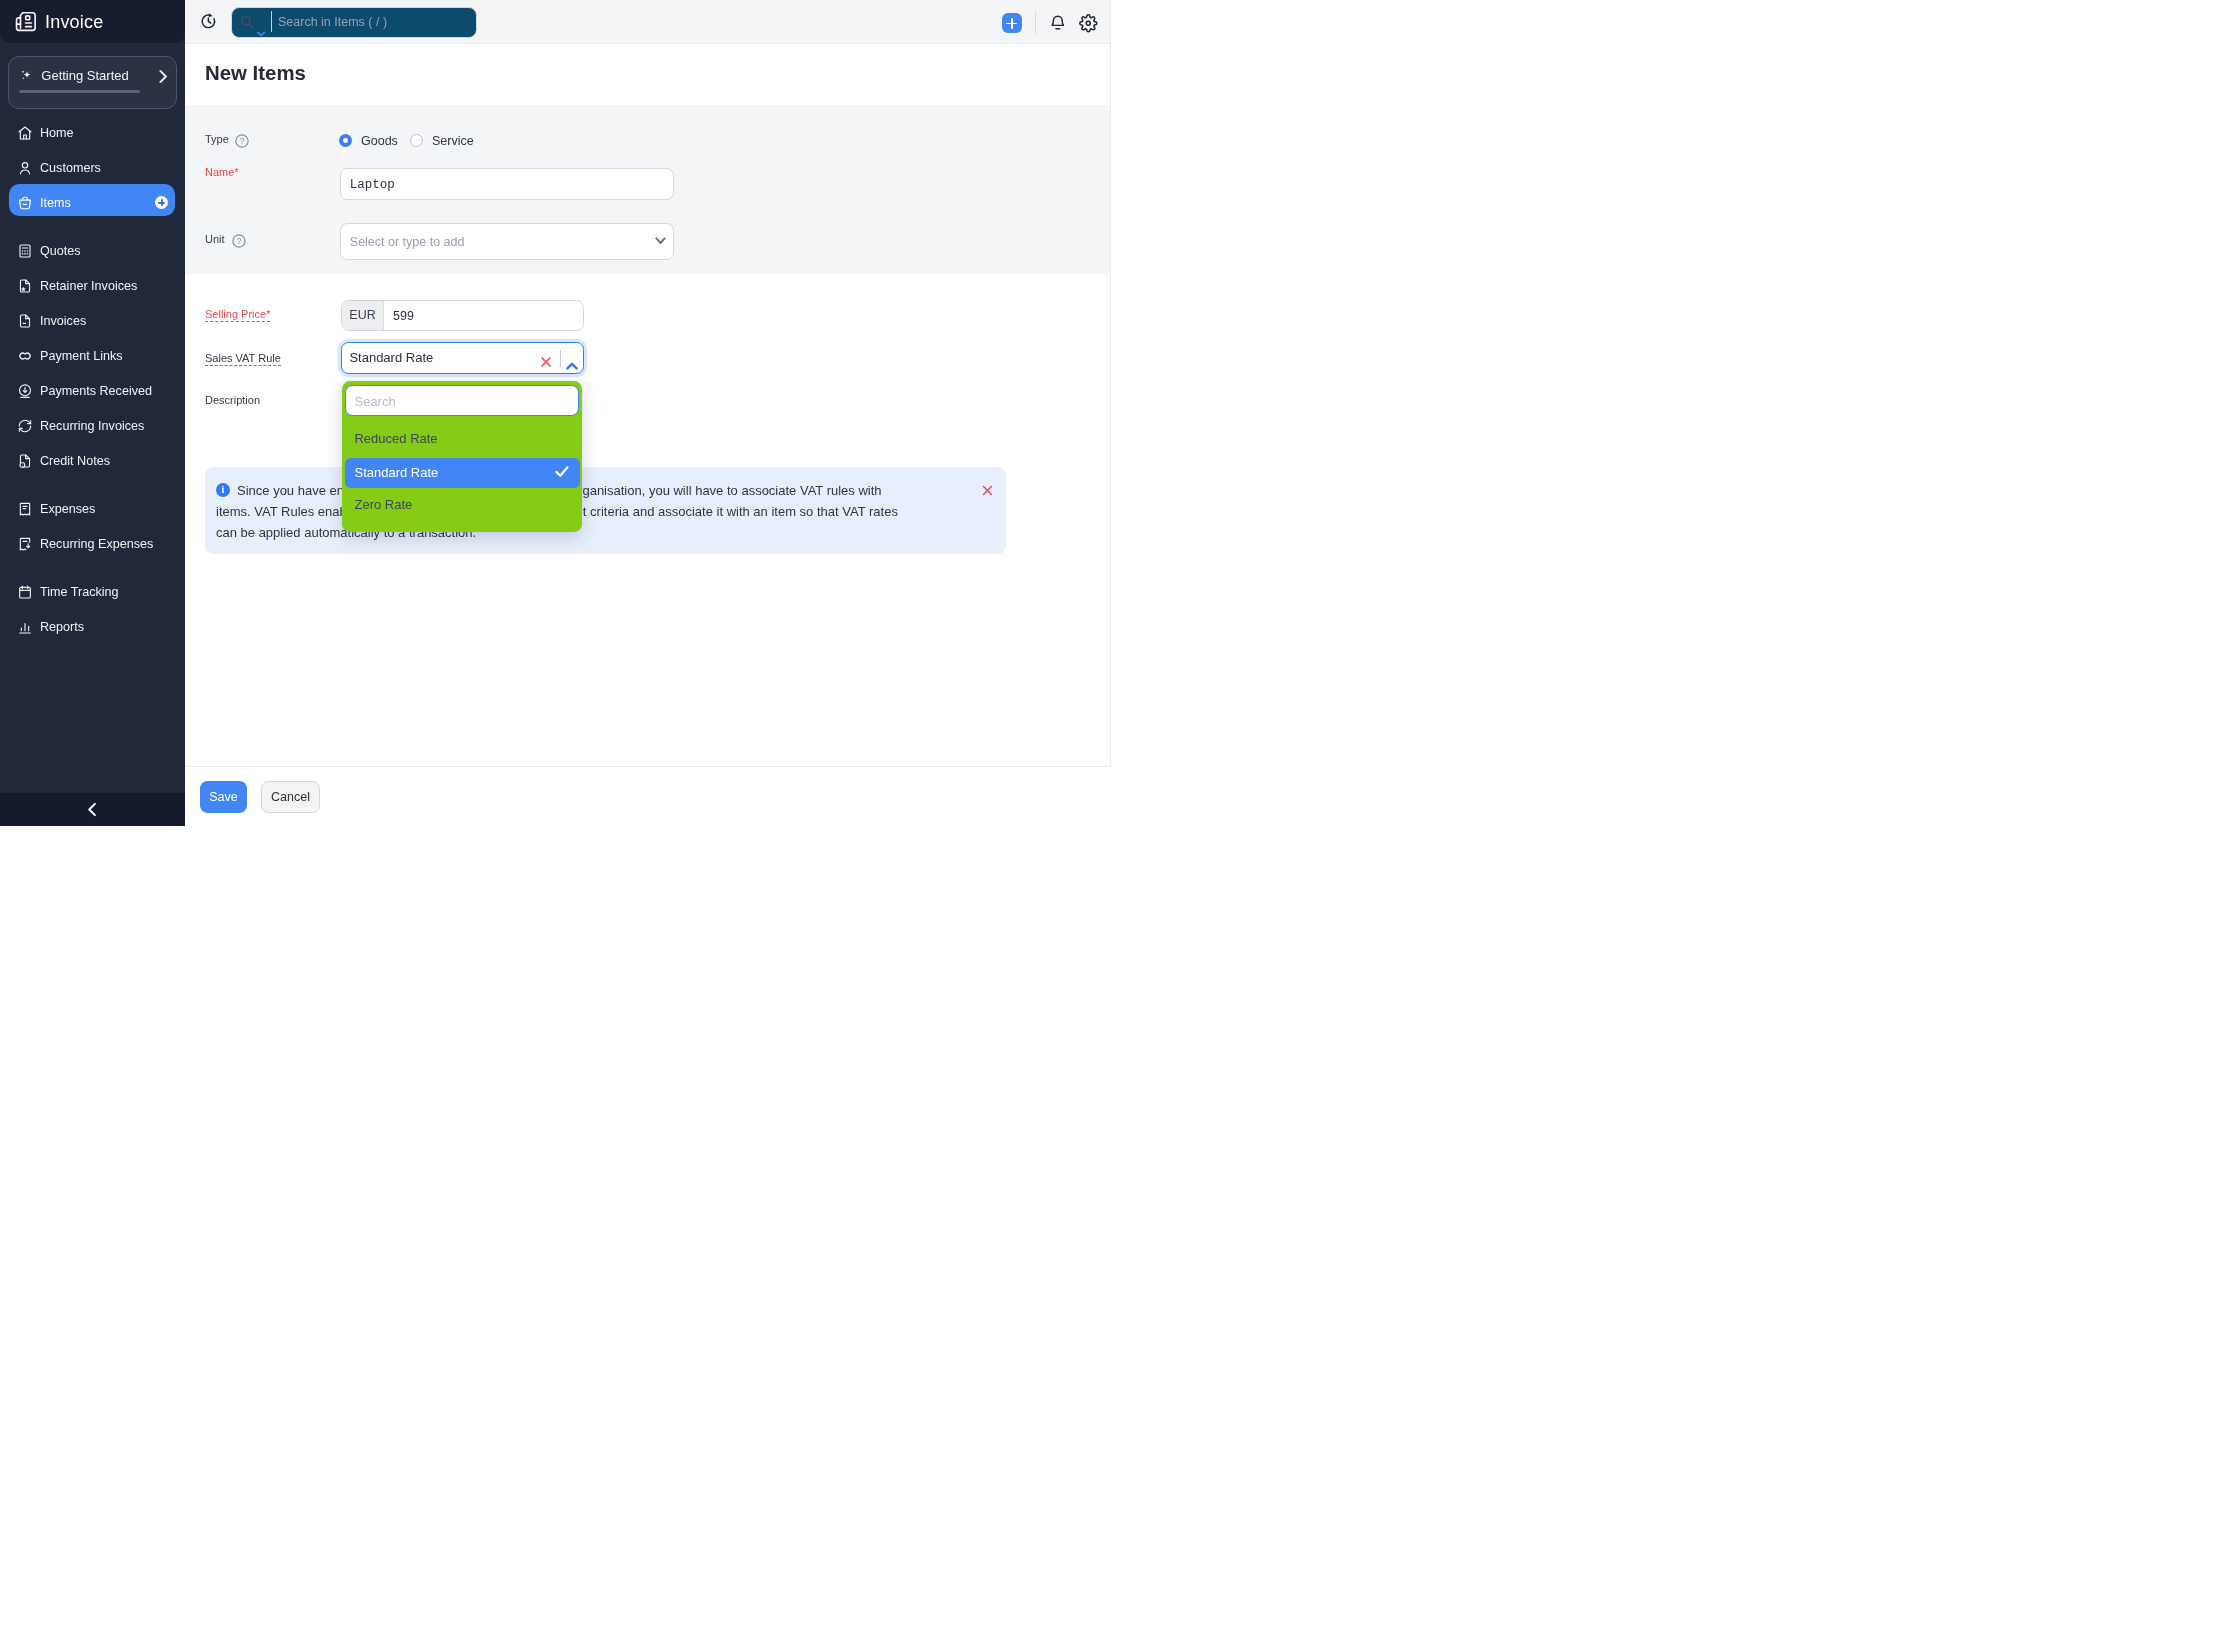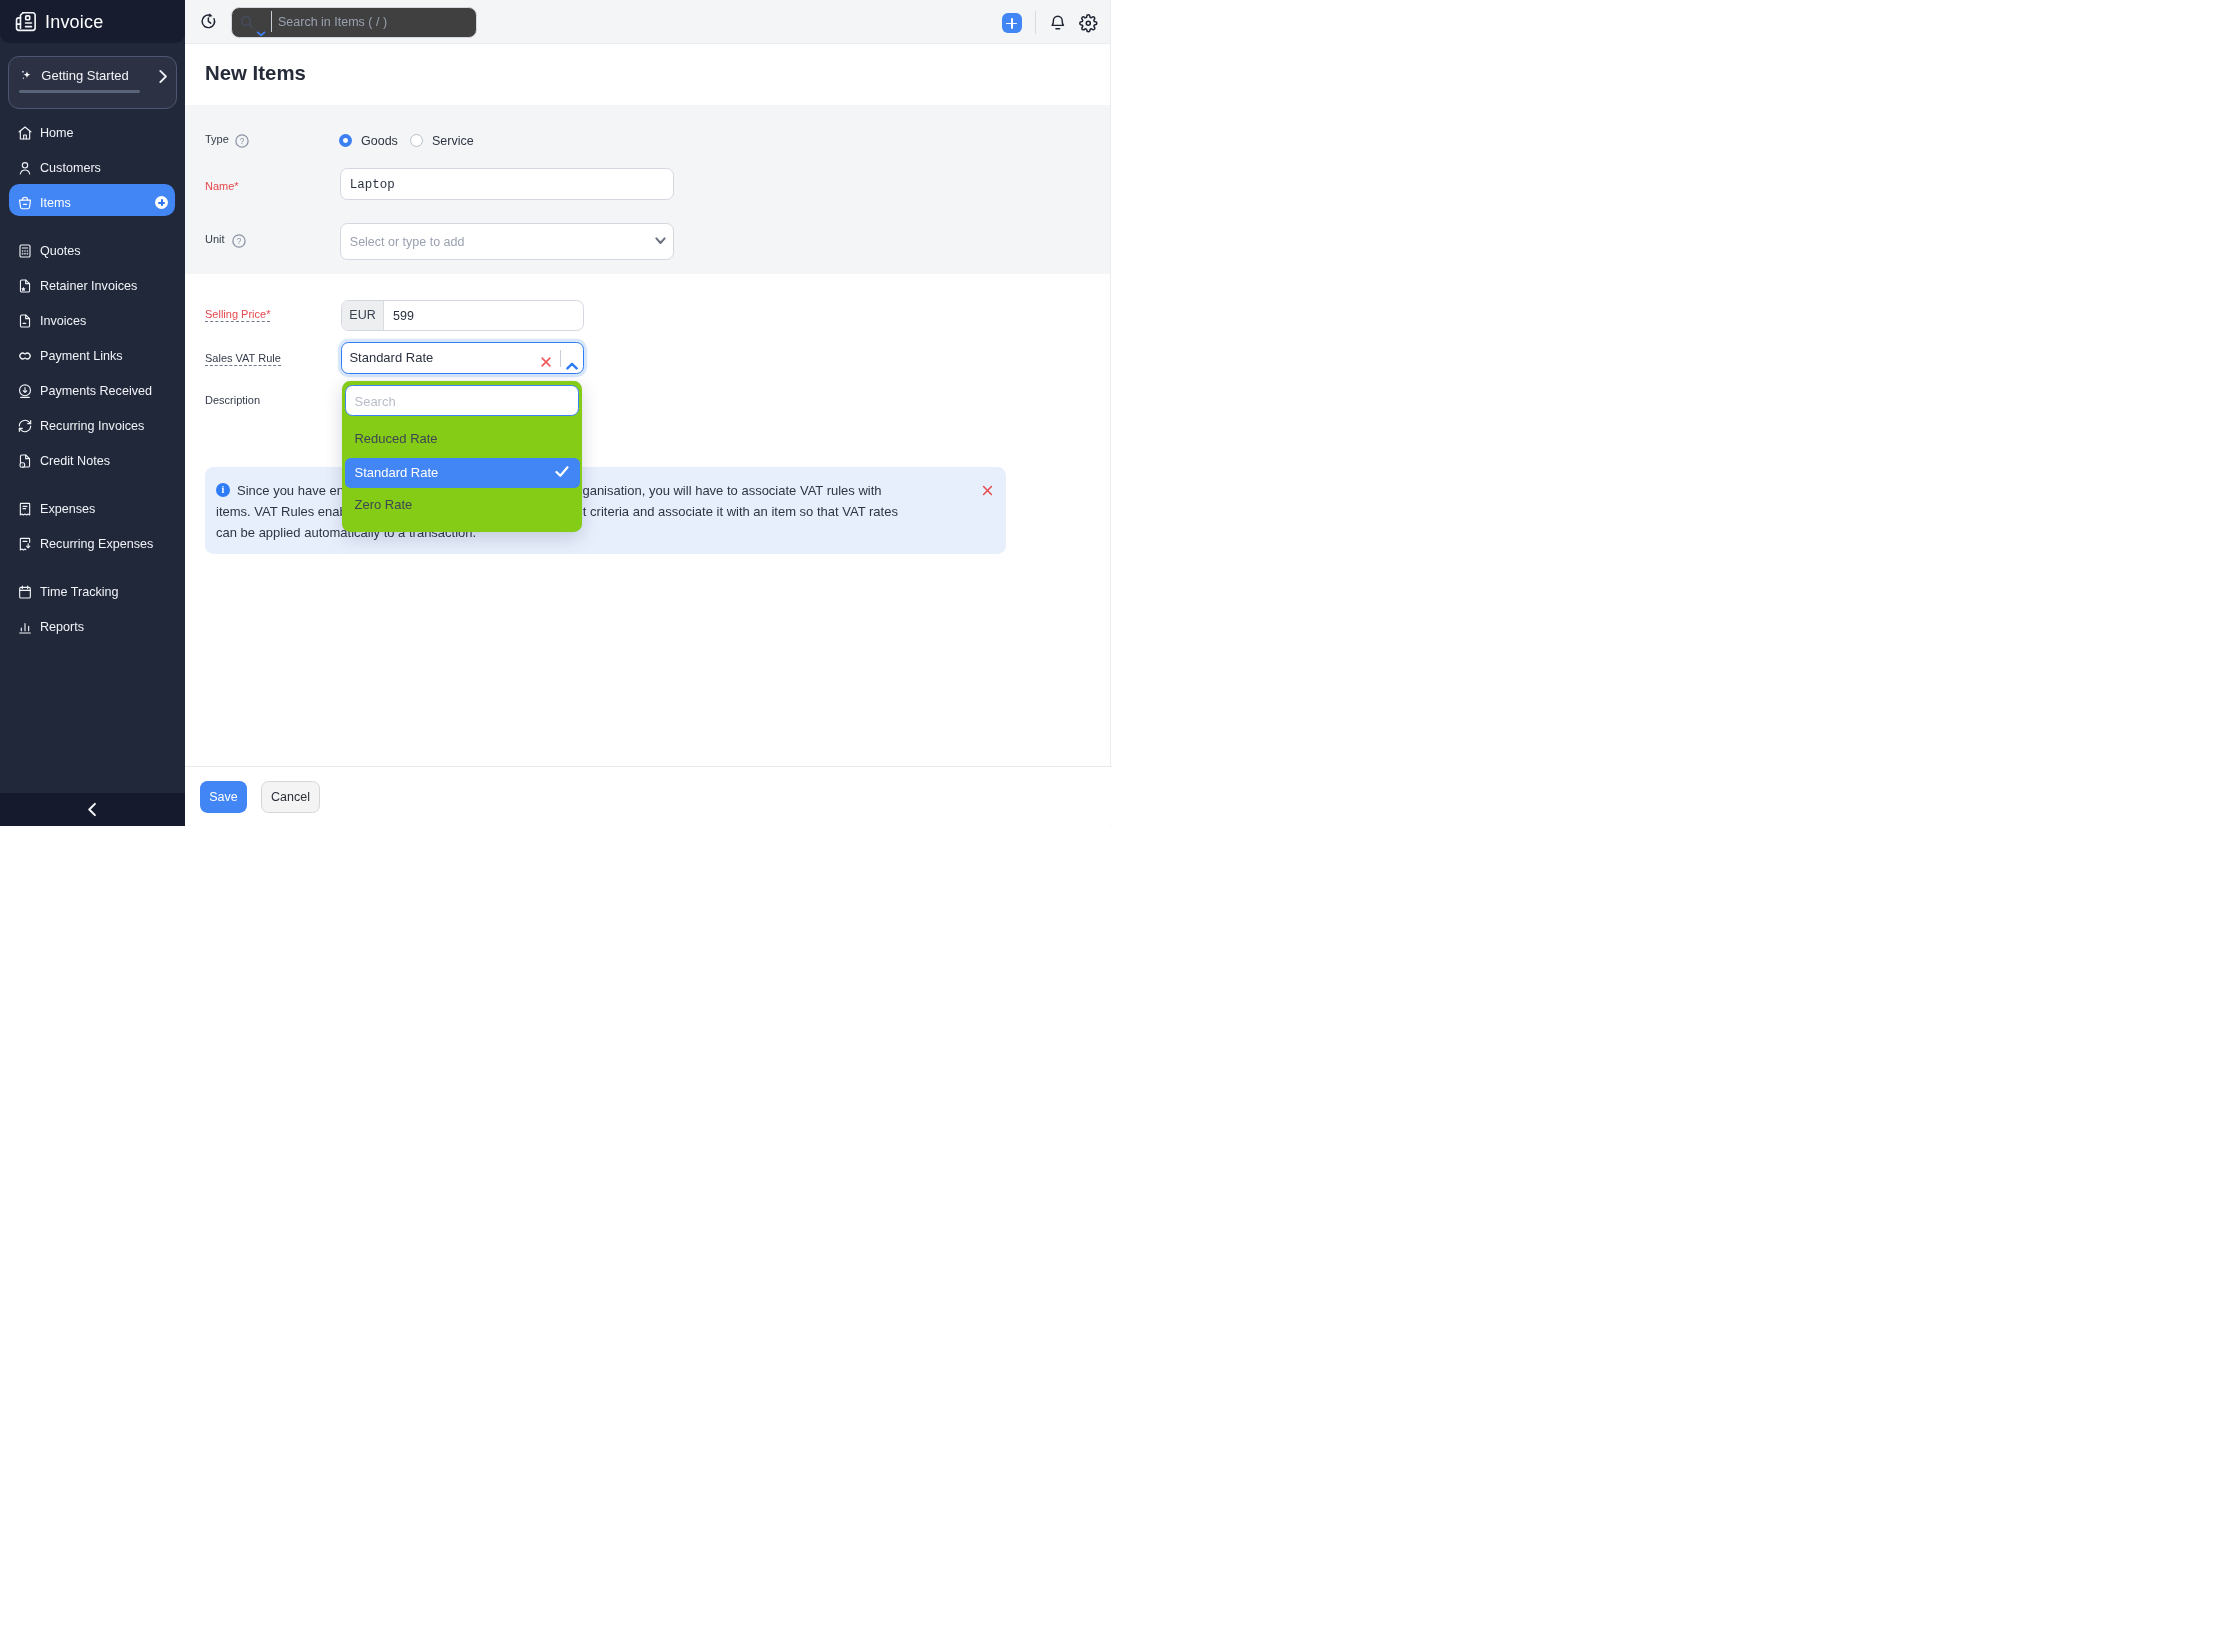--- a/index.html
+++ b/index.html
@@ -31,21 +31,21 @@
 #sbfoot svg { position:absolute; left:87px; top:9.3px; }
 
 
 #topbar { position:absolute; left:185px; top:0; width:928px; height:43px; background:#f4f5f7; }
 #sheet { position:absolute; left:185px; top:43px; width:928px; height:782px; background:#fff; border-top:0.9px solid #ebecef; }
 #grayband { position:absolute; left:185px; top:105px; width:928px; height:169px; background:#f4f5f7; }
 #h1 { position:absolute; left:205px; top:62px; font-size:20.4px; font-weight:700; color:#252b38; }
 
 
 #histico { position:absolute; left:200px; top:13.4px; }
-#searchbox { position:absolute; left:231px; top:6.5px; width:246px; height:31px; background:#404040; border:0.9px solid #d5d8df; border-radius:8.3px; }
+#searchbox { position:absolute; left:231px; top:6.5px; width:246px; height:31px; background:#0c4a6e; border:0.9px solid #d5d8df; border-radius:8.3px; }
 #searchbox .mag { position:absolute; left:7.4px; top:6.5px; }
 #searchbox .chv { position:absolute; left:24px; top:16px; }
 #searchbox .dvd { position:absolute; left:39px; top:3.7px; width:0.9px; height:21.3px; background:#c9cdd6; }
 #searchbox .ph { position:absolute; left:46px; top:7.4px; font-size:12.5px; color:#99a1af; }
 #plusbtn { position:absolute; left:1002px; top:13px; width:19.5px; height:20.4px; background:#4285f4; border-radius:6px; }
 #plusbtn:before { content:""; position:absolute; left:4.4px; top:9.5px; width:10.8px; height:1.6px; background:#fff; border-radius:0.9px; }
 #plusbtn:after { content:""; position:absolute; top:4.8px; left:9px; height:10.8px; width:1.6px; background:#fff; border-radius:0.9px; }
 #tbdvd { position:absolute; left:1035px; top:10.7px; width:0.9px; height:23px; background:#d8dade; }
 #bellico { position:absolute; left:1049px; top:14px; }
 #gearico { position:absolute; left:1079px; top:14px; }
@@ -147,21 +147,21 @@
 <div class="lbl" style="left:205px; top:133px;">Type</div>
 <div class="qico" style="left:235px; top:134px;"><svg width="14" height="14" viewBox="0 0 16 16" fill="none">
         <circle cx="8" cy="8" r="7" stroke="#8a92a3" stroke-width="1.4"></circle>
         <text x="8" y="11.4" text-anchor="middle" font-size="9.5" fill="#8a92a3" font-family="Liberation Sans">?</text>
       </svg></div>
 <div class="radio sel" style="left:339px; top:134px;"></div>
 <div class="rlbl" style="left:361px; top:134px;">Goods</div>
 <div class="radio un" style="left:410px; top:134px;"></div>
 <div class="rlbl" style="left:432px; top:134px;">Service</div>
 
-<div class="lbl red" style="left:205px; top:180px;">Name*</div>
+<div class="lbl red" style="left:205px; top:166px;">Name*</div>
 <div class="ipt" id="nameip" style="left:340px; top:168px;">
       <span>Laptop</span>
     </div>
 
 <div class="lbl" style="left:205px; top:233px;">Unit</div>
 <div class="qico" style="left:232px; top:234px;"><svg width="14" height="14" viewBox="0 0 16 16" fill="none">
         <circle cx="8" cy="8" r="7" stroke="#8a92a3" stroke-width="1.4"></circle>
         <text x="8" y="11.4" text-anchor="middle" font-size="9.5" fill="#8a92a3" font-family="Liberation Sans">?</text>
       </svg></div>
 <div class="ipt" id="unitip" style="left:340px; top:223px;">

